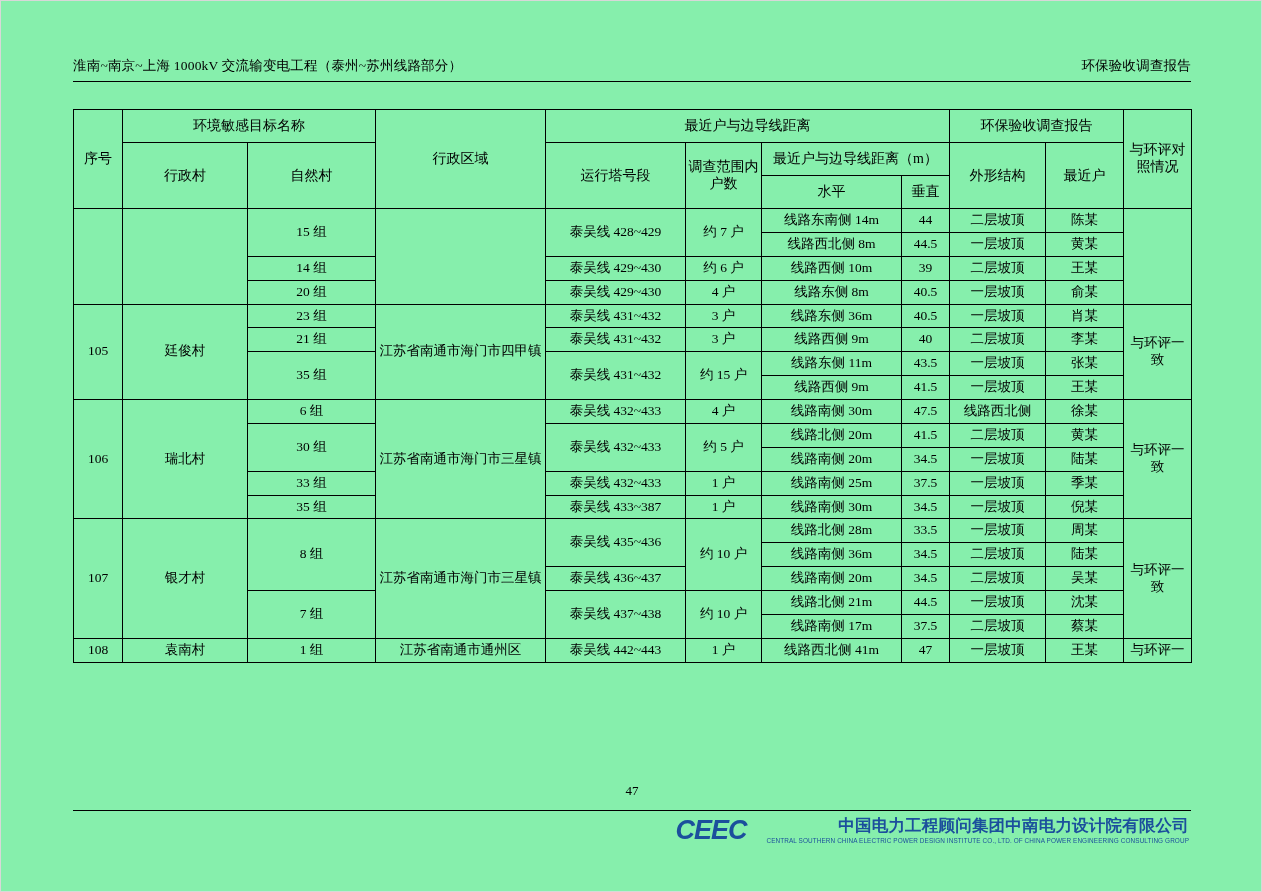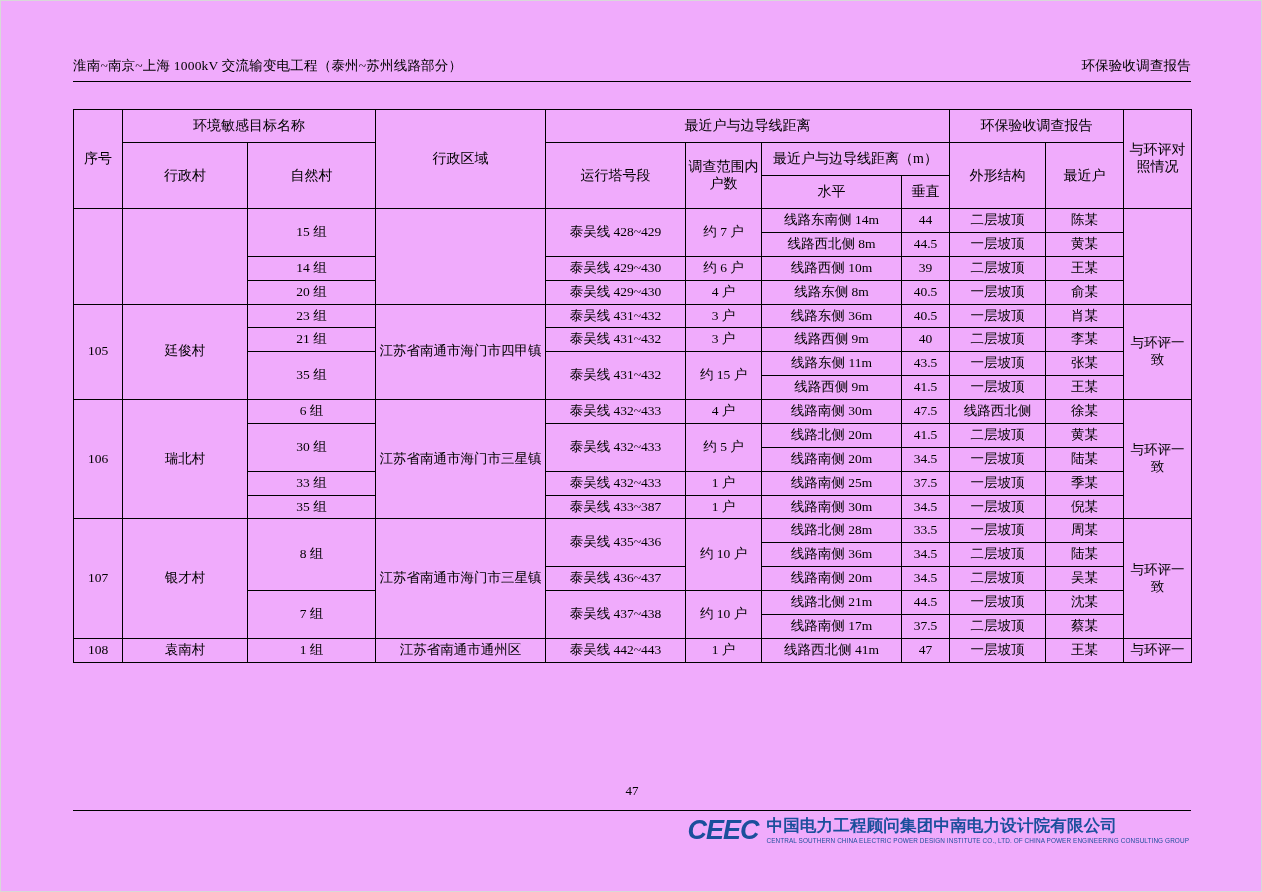--- a/index.html
+++ b/index.html
@@ -15,21 +15,21 @@
     position: relative;
     overflow: hidden;
   }
   .page {
     position: absolute;
     left: 0; top: 0;
     width: 1262px;
     height: 892px;
     box-sizing: border-box;
     border: 1px solid #d8d8d8;
-    background: #f0abfc;
+    background: #86efac;
   }
 
   
   .header {
     position: absolute;
     left: 72px;
     top: 56px;
     width: 1118px;
     display: flex;
     justify-content: space-between;
@@ -104,38 +104,39 @@
     width: 1118px;
     height: 1px;
     background: #000;
   }
   .logo-block {
     position: absolute;
     right: 72px;
     top: 815px;
     display: flex;
     align-items: center;
-    gap: 8px;
+    gap: 20px;
   }
   .logo-mark {
     font-family: "Liberation Sans", sans-serif;
     font-weight: bold;
     font-style: italic;
     font-size: 27px;
     color: #1b4f9c;
     letter-spacing: -1px;
     line-height: 1;
   }
   .logo-text { line-height: 1.15; }
   .logo-cn {
     font-family: "Liberation Sans", sans-serif;
     font-size: 16.5px;
     color: #1b4f9c;
     font-weight: bold;
     letter-spacing: .2px;
+    text-align: right;
   }
   .logo-en {
     font-family: "Liberation Sans", sans-serif;
     font-size: 6.4px;
     color: #1b4f9c;
     letter-spacing: .1px;
     margin-top: 2px;
   }
 </style>
 </head>

